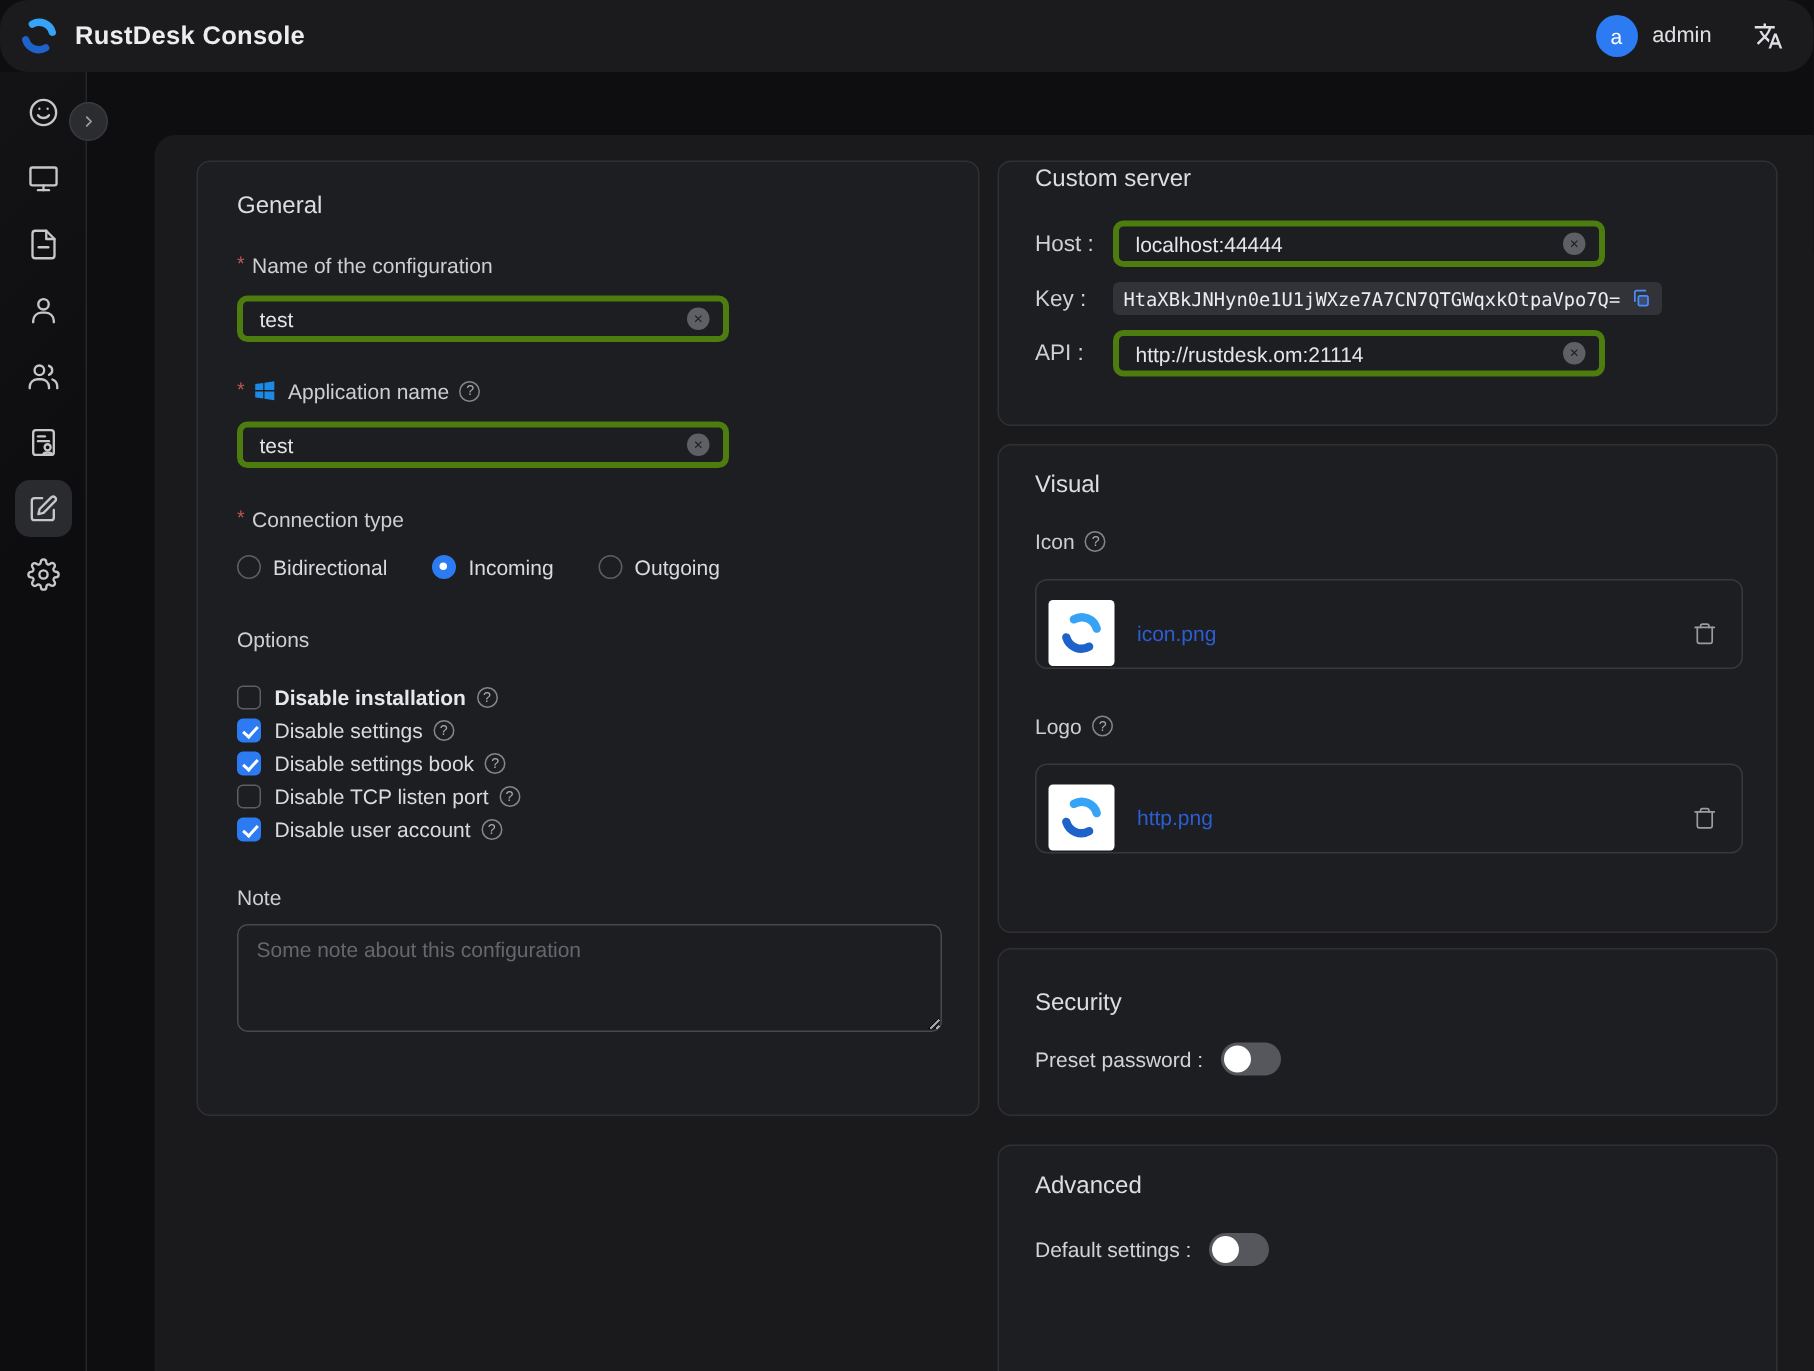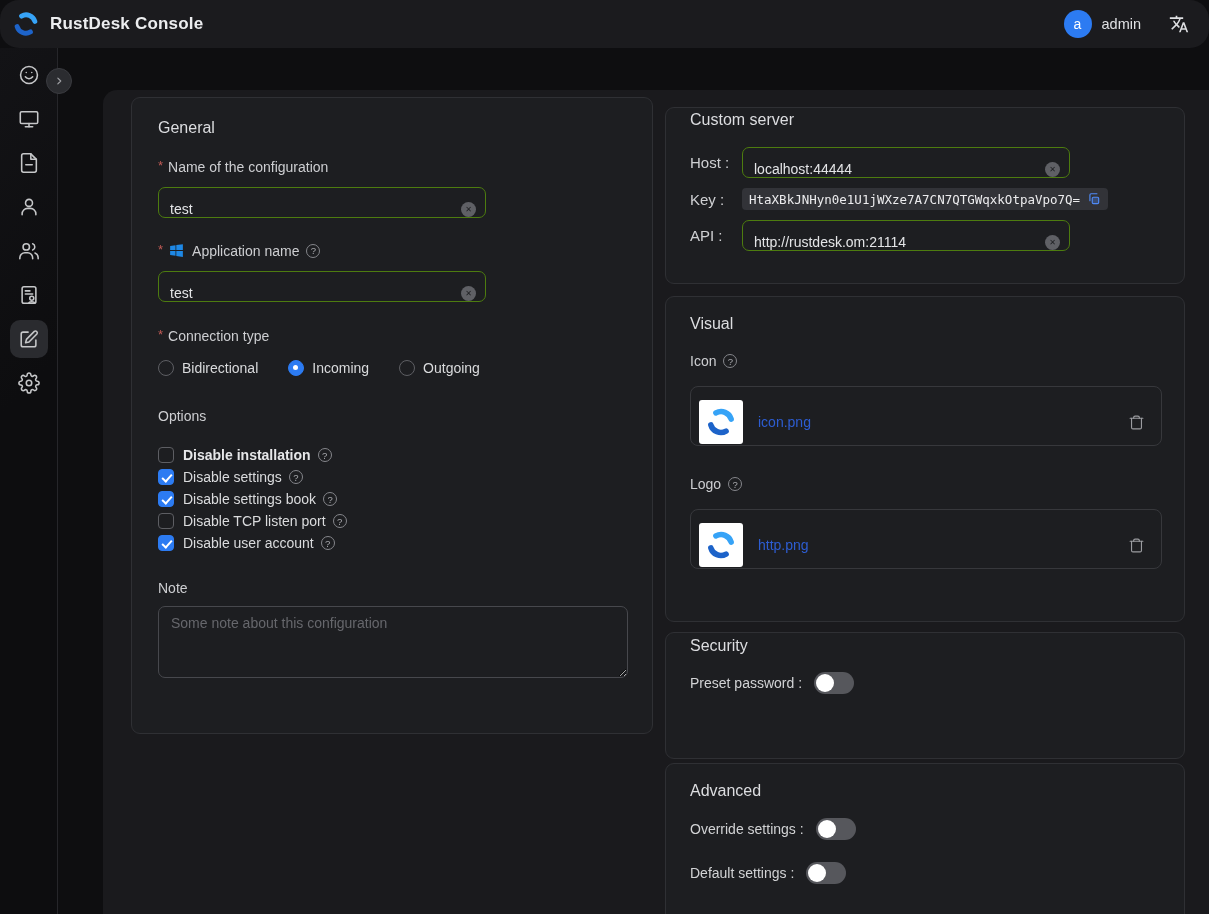--- a/index.html
+++ b/index.html
@@ -31,34 +31,34 @@
     display:flex; align-items:center; justify-content:center; }
   .expand-btn svg { width:14px; height:14px; stroke:#a0a1a5; fill:none; stroke-width:2;
     stroke-linecap:round; stroke-linejoin:round; }
 
   
   .panel { position:absolute; top:90px; left:103px; right:0; bottom:0;
     background:#1a1a1d; border-top-left-radius:14px; overflow:hidden; }
   .card { position:absolute; background:#1d1e21; border:1px solid #2f3034; border-radius:9px; }
   .card-title { font-size:16px; font-weight:500; color:#dcdde0; }
 
-  #card-general { left:28px; top:7px; width:522px; height:637px; padding:21px 26px; }
+  #card-general { left:28px; top:17px; width:522px; height:637px; padding:21px 26px; }
   #card-custom-server { left:562px; top:17px; width:520px; height:177px; padding:3px 24px; }
   #card-visual { left:562px; top:206px; width:520px; height:326px; padding:18px 24px; }
-  #card-security { left:562px; top:542px; width:520px; height:127px; padding:4px 24px; }
+  #card-security { left:562px; top:542px; width:520px; height:112px; padding:27px 24px; }
   #card-advanced { left:562px; top:673px; width:520px; height:250px; padding:18px 24px; }
 
   
   .f-label { display:flex; align-items:center; font-size:14px; color:#cdced1; }
   .req { color:#c05a55; margin-right:5px; font-size:13px; line-height:10px; position:relative; top:-1px; }
   .q { width:14px; height:14px; border:1px solid #85868b; border-radius:50%; flex:none;
     display:inline-flex; align-items:center; justify-content:center;
     font-size:9.5px; color:#aaabaf; margin-left:7px; }
-  .text-input { display:flex; align-items:flex-end; width:328px; height:31px;
-    border:1px solid #4d7c0f; border-radius:7px; padding:0 9px 0 11px; background:transparent; }
+  .text-input { display:flex; align-items:center; width:328px; height:31px;
+    border:4px solid #4d7c0f; border-radius:7px; padding:0 9px 0 11px; background:transparent; }
   .text-input input { flex:1; min-width:0; border:none; outline:none; background:transparent;
     color:#e4e5e7; font-size:14px; font-family:"Liberation Sans", sans-serif; }
   .clear-btn { width:15px; height:15px; border-radius:50%; background:#5f6065; flex:none;
     display:flex; align-items:center; justify-content:center; font-size:8px; color:#1d1e21;
     cursor:pointer; }
   .win-icon { width:17px; height:17px; margin-right:7px; flex:none; }
 
   
   .radio-row { display:flex; align-items:center; }
   .radio-opt { display:flex; align-items:flex-start; cursor:pointer; margin-right:30px; }
@@ -359,26 +359,20 @@
     <div class="toggle-row mt17">
       <span class="toggle-label">Preset password :</span>
       <span class="switch">
           <span class="knob"></span>
         </span>
     </div>
   </section>
 
   <section class="card" id="card-advanced">
     <div class="card-title">Advanced</div>
-    <div class="toggle-row mt18">
-      <span class="toggle-label">Override settings :</span>
-      <span class="switch">
-          <span class="knob"></span>
-        </span>
-    </div>
     <div class="toggle-row mt22">
       <span class="toggle-label">Default settings :</span>
       <span class="switch">
           <span class="knob"></span>
         </span>
     </div>
   </section>
 
 </main>
 

